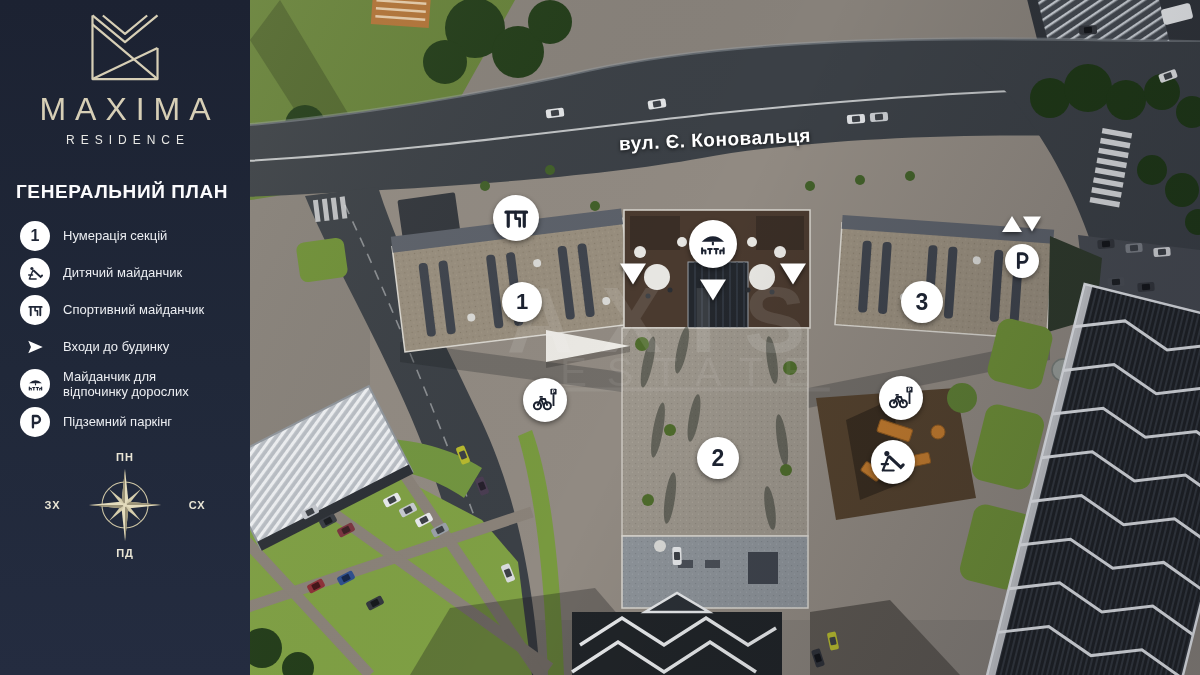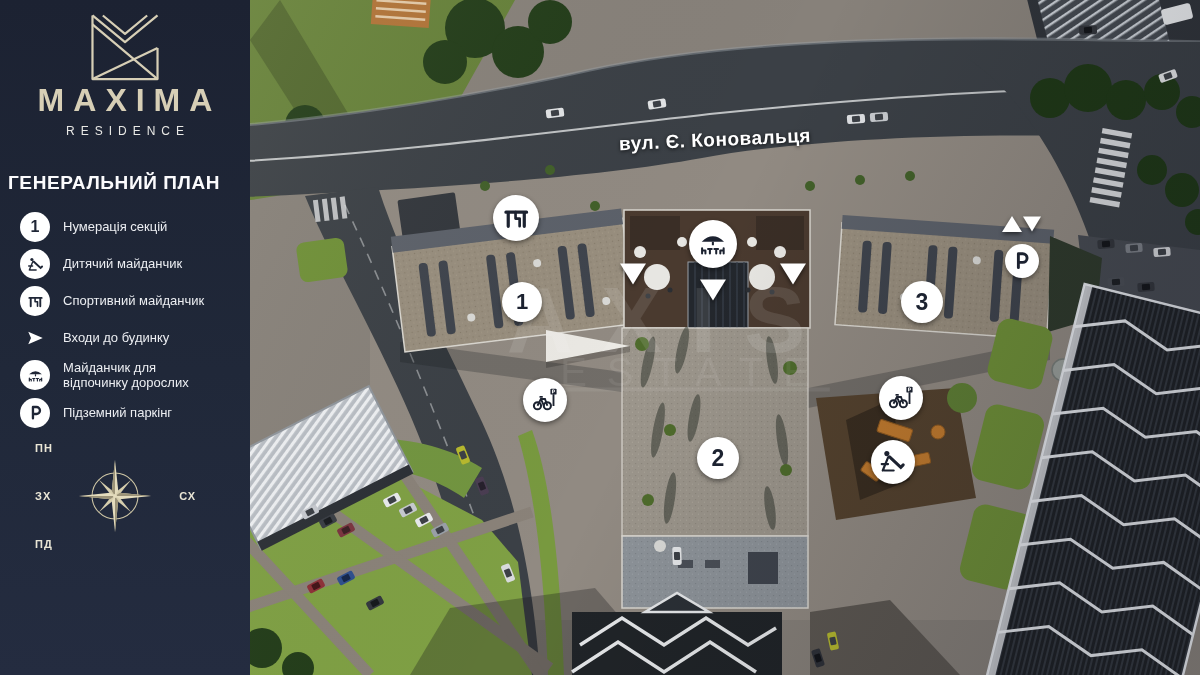--- a/index.html
+++ b/index.html
@@ -6,34 +6,34 @@
   *{box-sizing:border-box;}
   body{font-family:"Liberation Sans", sans-serif;}
   .stage{position:relative;width:1200px;height:675px;overflow:hidden;background:#87817a;}
 
   
   .sidebar{position:absolute;left:0;top:0;width:250px;height:675px;z-index:30;
     background:linear-gradient(180deg,#1c2232 0%,#202839 55%,#242c40 100%);
     color:#eef0f4;}
   .logo{padding-top:14px;text-align:center;}
   .logo-mark{width:74px;height:68px;display:block;margin:0 auto;}
-  .brand-name{margin-top:0;font-size:32px;letter-spacing:9px;text-indent:9px;color:var(--accent,#d7cfb6);font-weight:700;}
+  .brand-name{margin-top:9px;font-size:32px;letter-spacing:9px;text-indent:9px;color:var(--accent,#d7cfb6);font-weight:400;}
   .brand-sub{margin-top:5px;font-size:12px;letter-spacing:6px;text-indent:6px;color:#e9e9e6;}
-  .plan-title{margin:34px 0 0 8px;font-size:19px;font-weight:700;letter-spacing:.6px;color:#fbfbfd;}
+  .plan-title{margin:34px 0 0 16px;font-size:19px;font-weight:700;letter-spacing:.6px;color:#fbfbfd;}
   .legend{list-style:none;margin:18px 0 0 20px;padding:0;}
   .legend-item{display:flex;align-items:center;gap:13px;margin-bottom:7px;min-height:30px;}
   .legend-icon{flex:none;width:30px;height:30px;display:flex;align-items:center;justify-content:center;}
   .legend-icon.circ{background:#ffffff;border-radius:50%;color:#1f2636;}
   .legend-icon.bare{color:#ffffff;}
   .legend-icon svg{width:17px;height:17px;}
   .legend-icon.bare svg{width:20px;height:20px;}
   .legend-icon b{font-size:16px;font-weight:700;color:#1f2636;}
   .legend-label{font-size:13px;line-height:1.18;color:#eceef2;max-width:160px;}
 
-  .compass{width:180px;margin:14px auto 0;display:flex;flex-direction:column;}
+  .compass{width:180px;margin:14px auto 0;display:flex;flex-direction:column;align-items:center;}
   .c-row{display:flex;align-items:center;gap:23px;}
   .c-rose{width:82px;height:82px;}
   .cl{font-size:11px;font-weight:700;letter-spacing:1px;color:#eae6d6;}
   .cn{margin-bottom:1px;}.cs{margin-top:1px;}
 
   
   .map-area{position:absolute;left:250px;top:0;width:950px;height:675px;z-index:1;}
   #scene{position:absolute;inset:0;width:100%;height:100%;display:block;}
   #markers{position:absolute;inset:0;z-index:10;}
   .marker{position:absolute;transform:translate(-50%,-50%);background:#ffffff;border-radius:50%;

